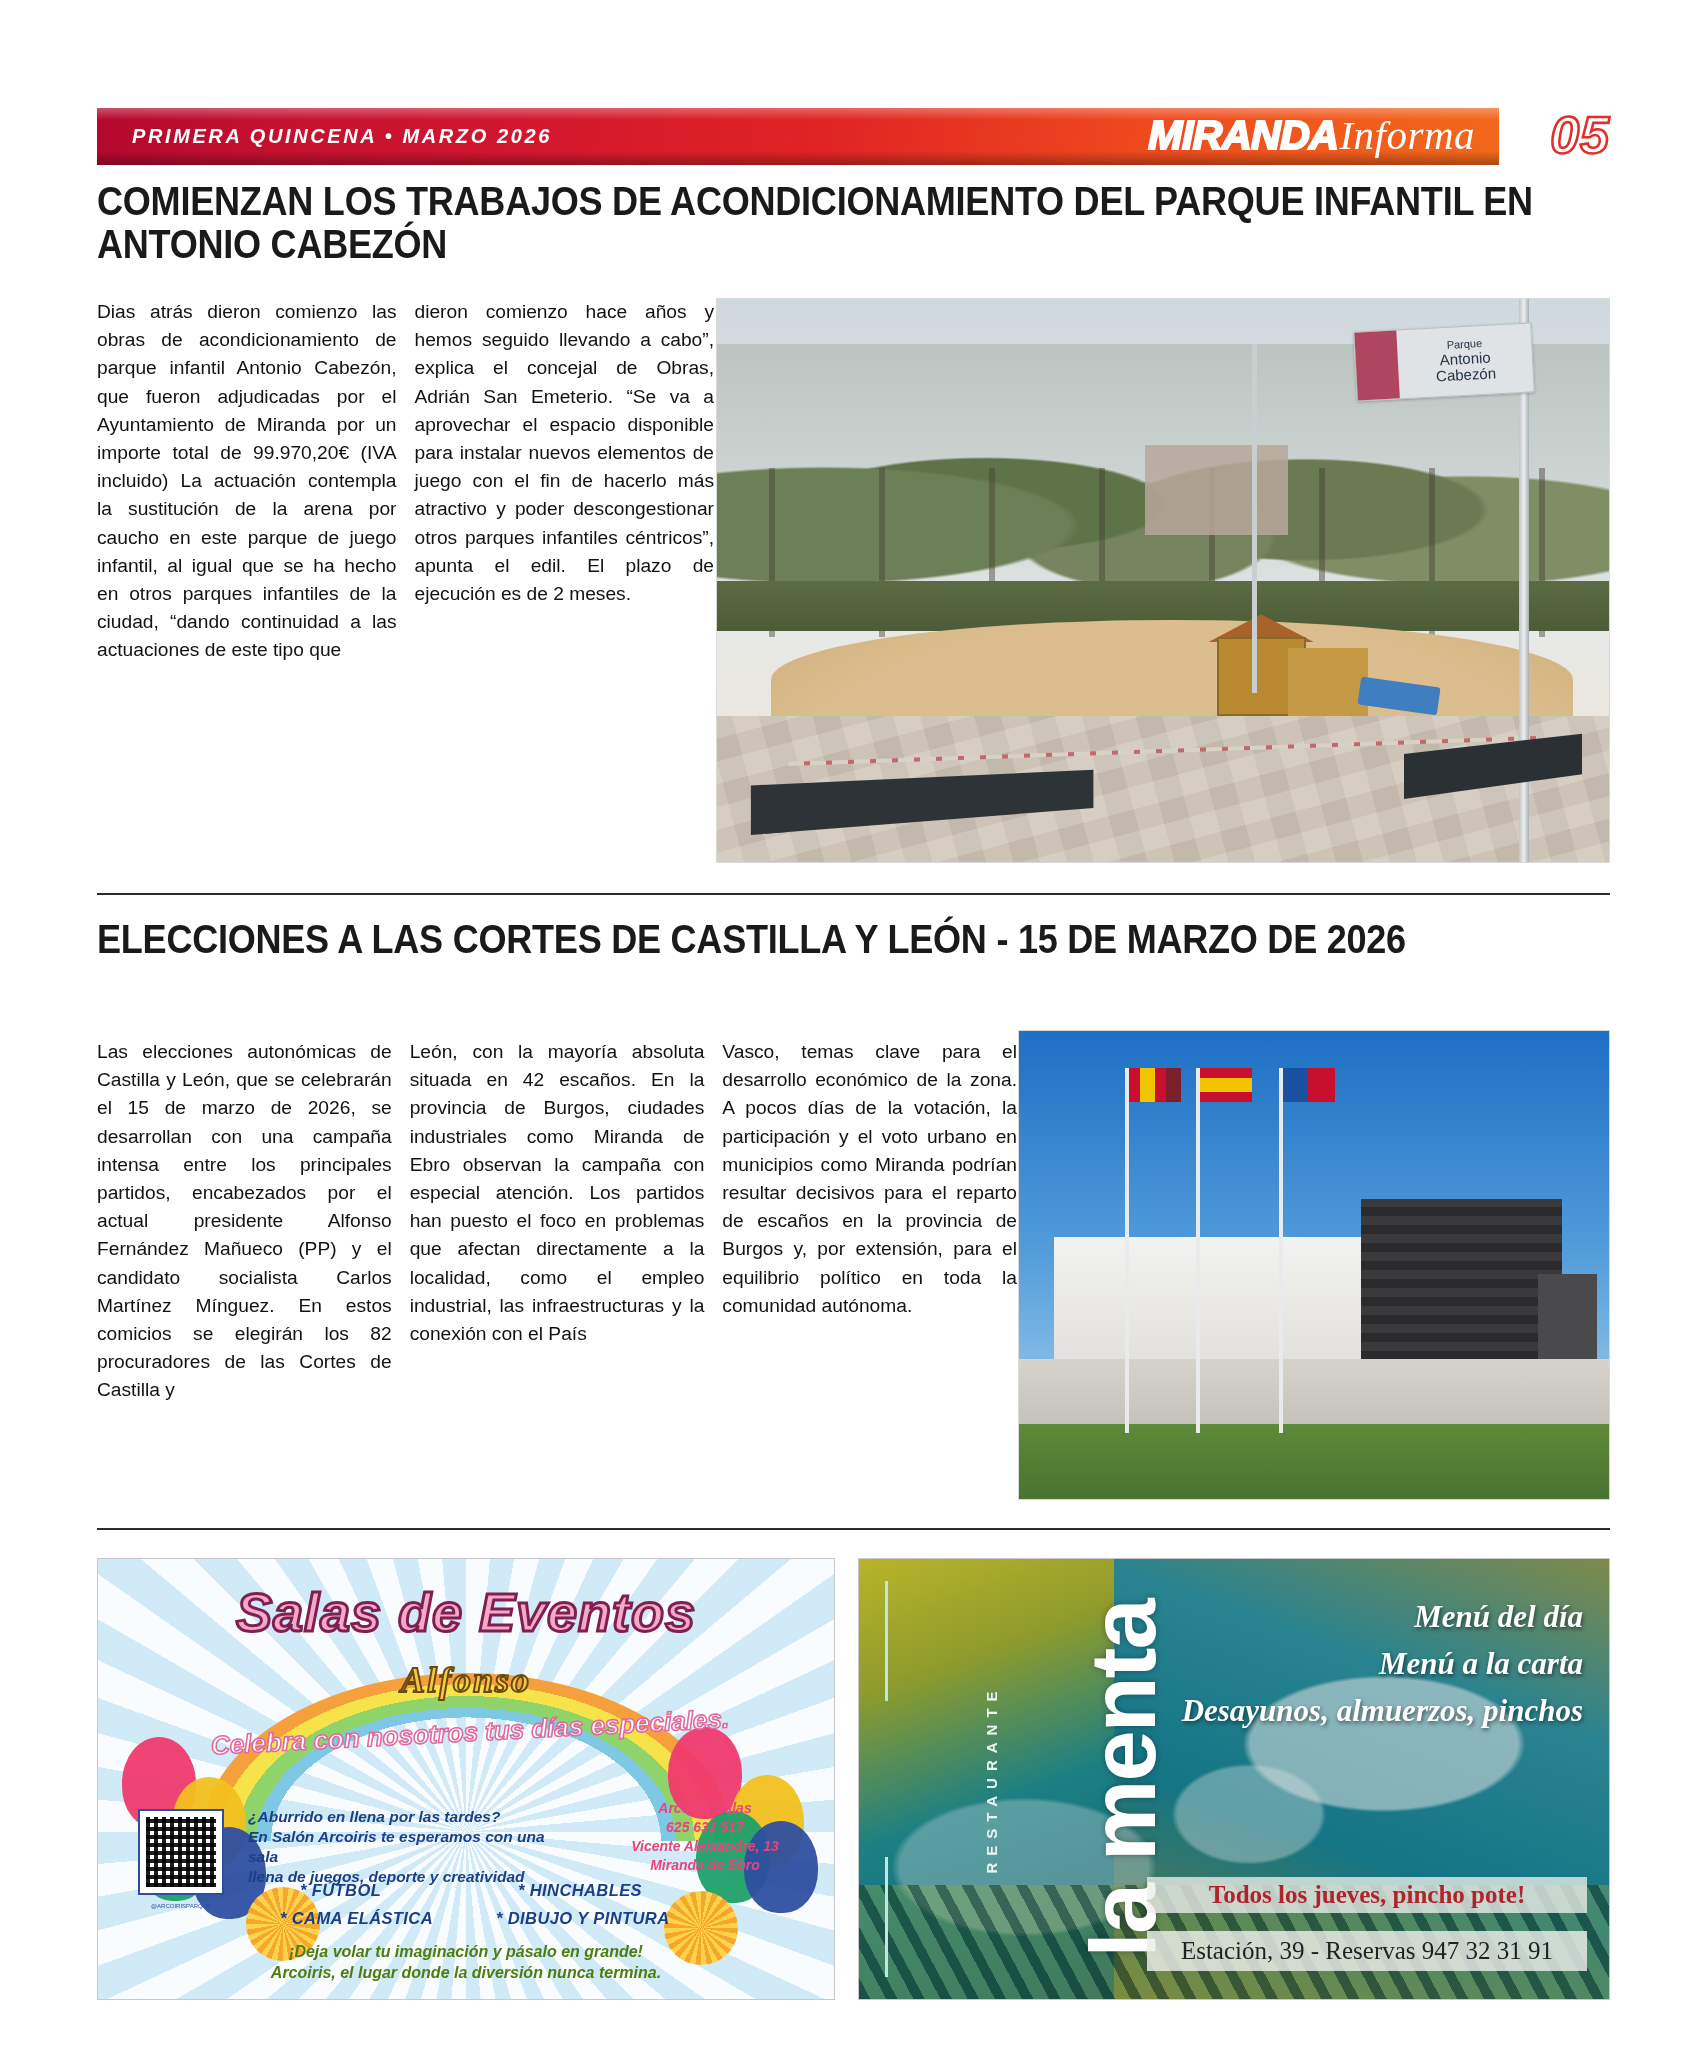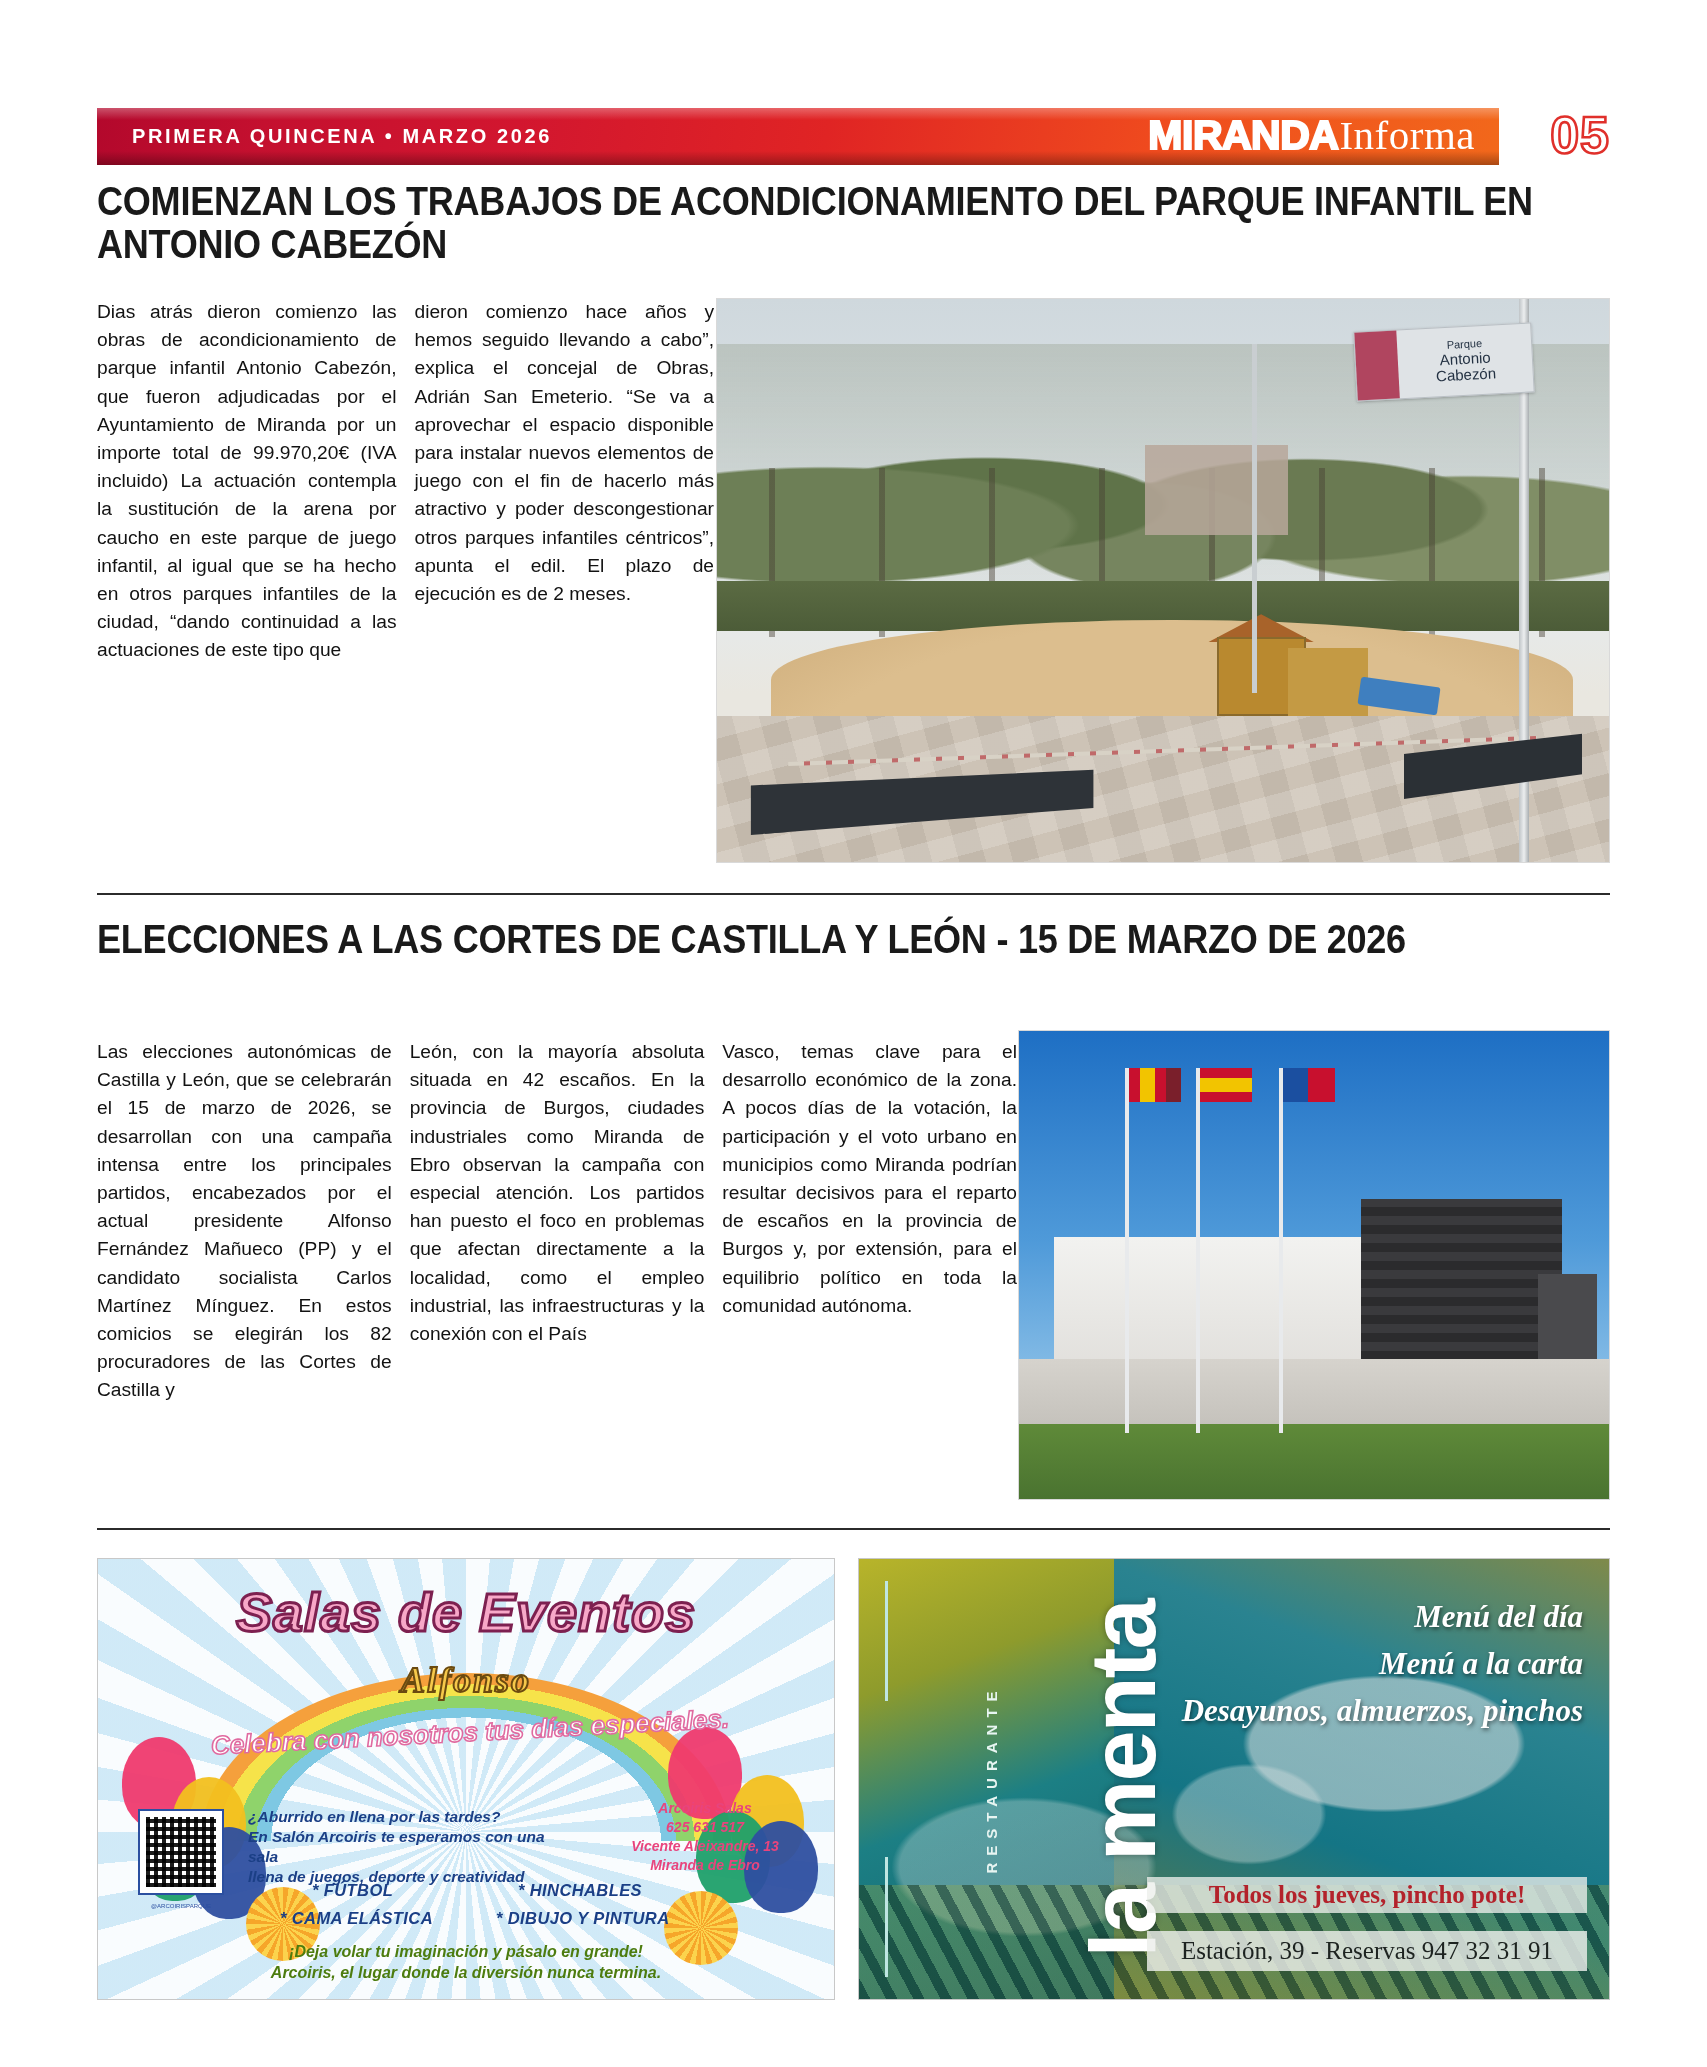--- a/index.html
+++ b/index.html
@@ -20,20 +20,21 @@
 
   
   .masthead {
     position: absolute;
     left: 97px;
     top: 108px;
     width: 1513px;
     height: 53px;
     display: flex;
     align-items: center;
+    font-style: italic;
   }
   .masthead-bar {
     position: absolute;
     left: 0; top: 0;
     width: 1402px;
     height: 57px;
     background: linear-gradient(100deg,#b3082c 0%, #c4102f 12%, #d2162f 30%, #e02424 52%, #ef4a1e 75%, #f2681b 100%);
   }
   .masthead-bar::after{
     content:"";
@@ -467,21 +468,21 @@
         <div class="qr-in"></div>
       </div>
     <div class="qr-cap">@ARCOIRISPARQUE</div>
 
     <div class="ad-copy">
       <div>¿Aburrido en llena por las tardes?</div>
       <div>En Salón Arcoiris te esperamos con una sala</div>
       <div>llena de juegos, deporte y creatividad</div>
     </div>
 
-    <div class="ad-feat" style="left:214px; top:322px;">* FÚTBOL</div>
+    <div class="ad-feat" style="left:202px; top:322px;">* FÚTBOL</div>
     <div class="ad-feat" style="left:420px; top:322px;">* HINCHABLES</div>
     <div class="ad-feat" style="left:182px; top:350px;">* CAMA ELÁSTICA</div>
     <div class="ad-feat" style="left:398px; top:350px;">* DIBUJO Y PINTURA</div>
 
     <div class="ad-contact">
       <div>Arcoiris Salas</div>
       <div>625 631 517</div>
       <div>Vicente Aleixandre, 13</div>
       <div>Miranda de Ebro</div>
     </div>

